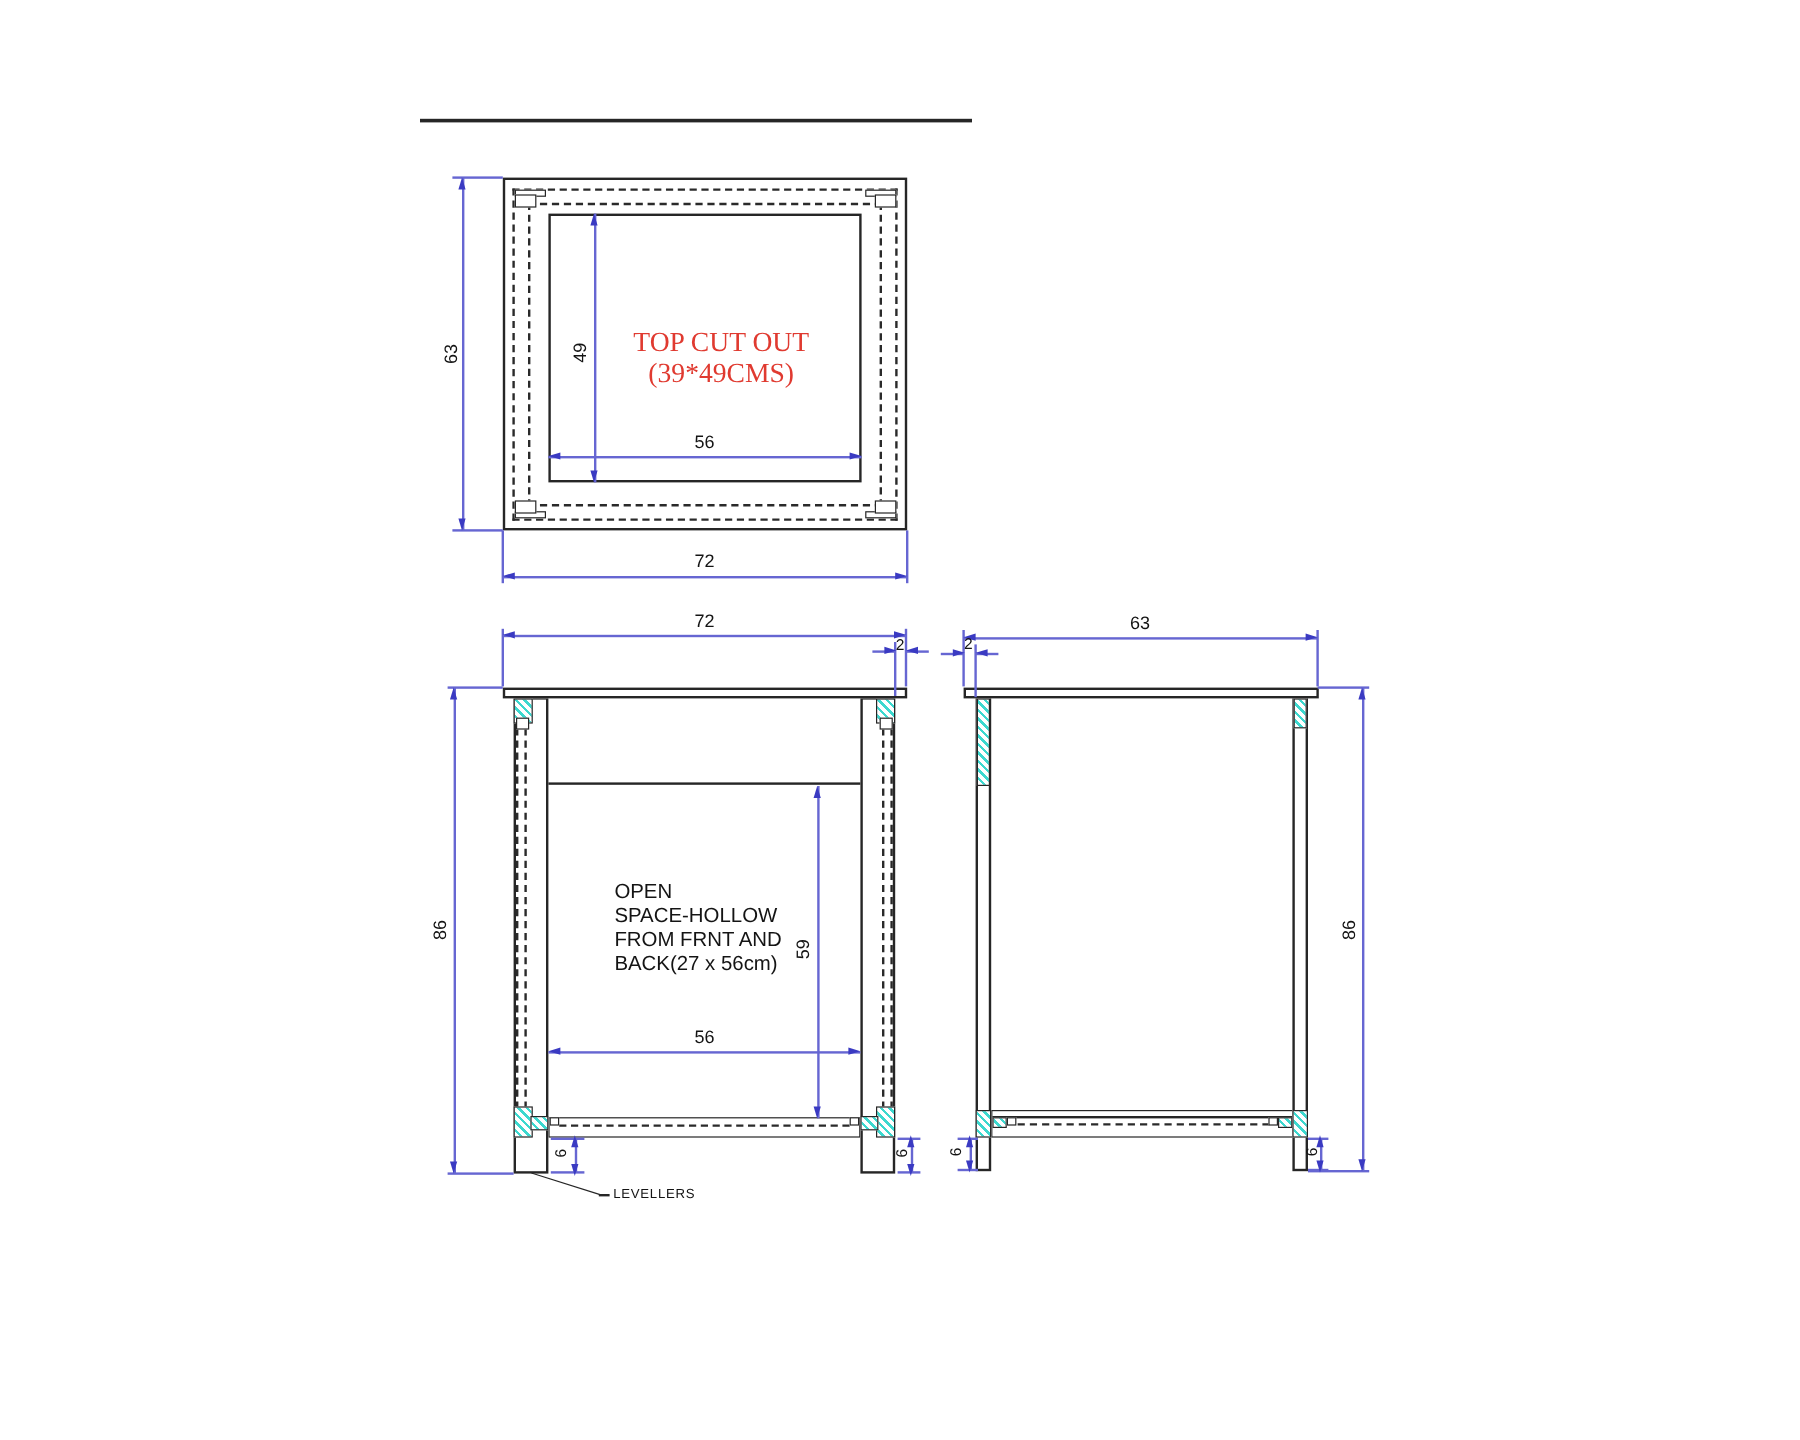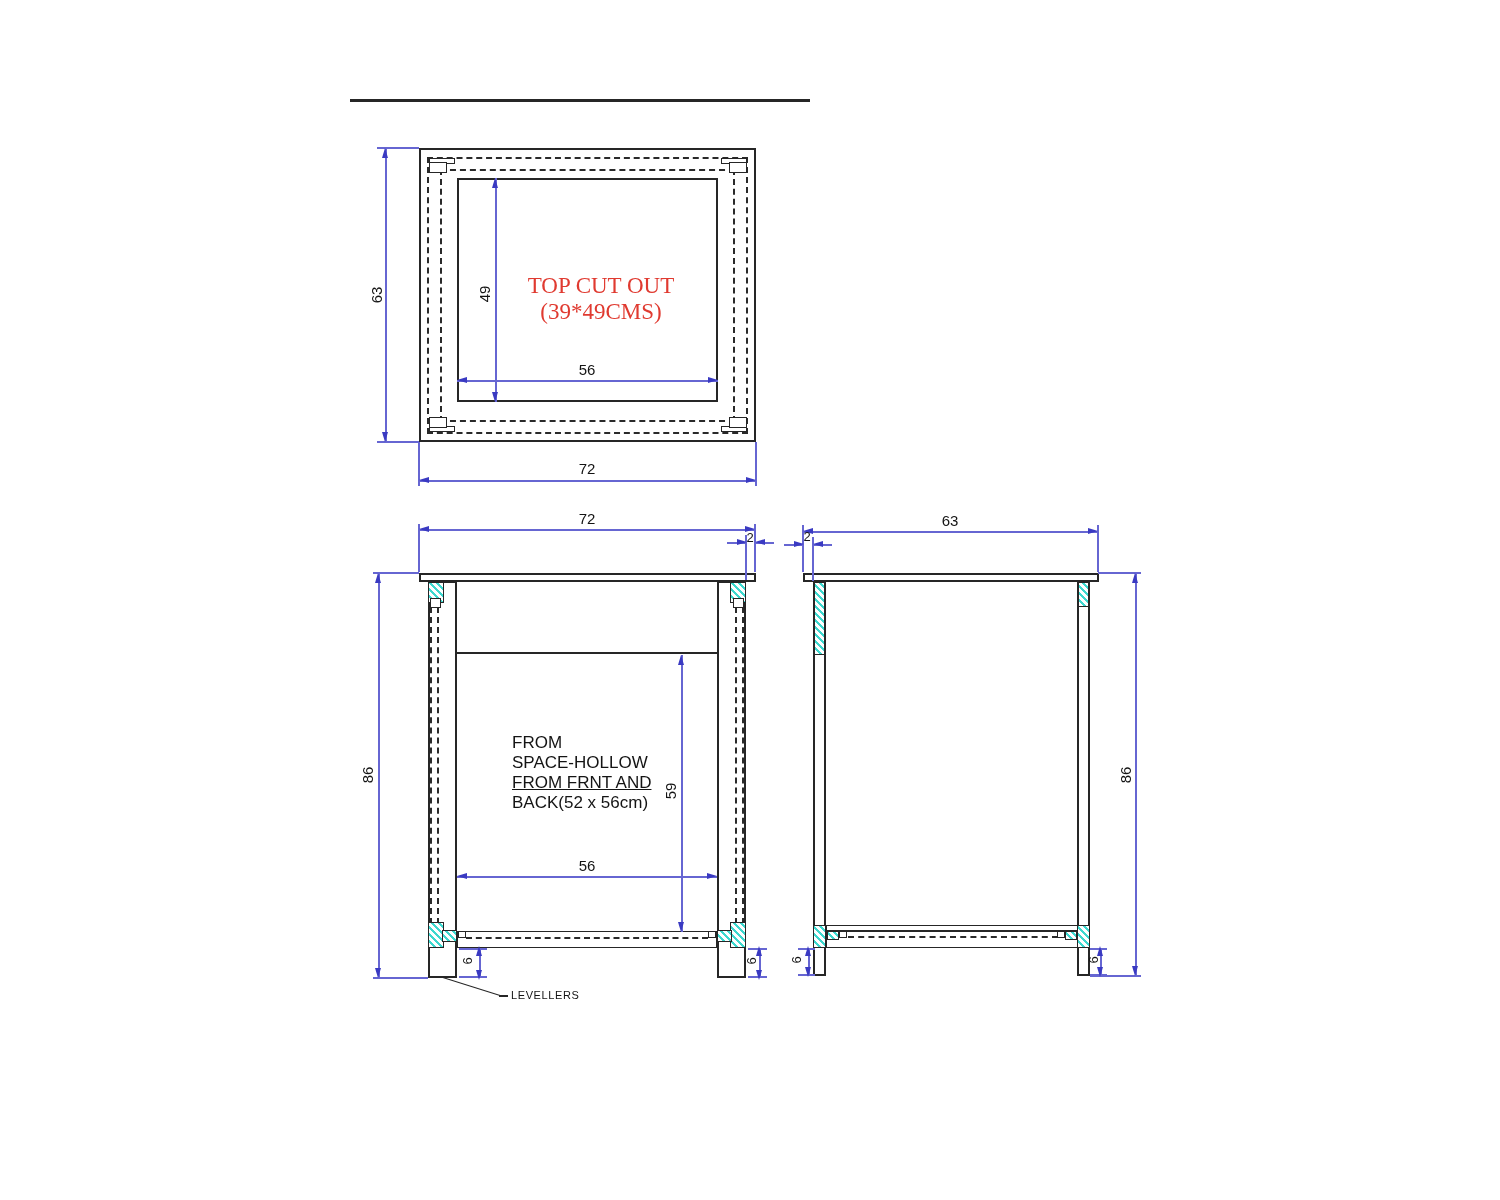--- a/index.html
+++ b/index.html
@@ -109,24 +109,24 @@
     <div class="a bx" style="left:457px;top:931px;width:260px;height:17px;border-width:1.5px;"></div>
     <div class="a dh" style="left:466px;top:937px;width:242px;"></div>
     <div class="a bx" style="left:458px;top:931px;width:8px;height:7px;border-width:1.5px;"></div>
     <div class="a bx" style="left:708px;top:931px;width:8px;height:7px;border-width:1.5px;"></div>
 
     <div class="a ht" style="left:428px;top:922px;width:16px;height:26px;"></div>
     <div class="a ht" style="left:442px;top:930px;width:15px;height:12px;"></div>
     <div class="a ht" style="left:730px;top:922px;width:16px;height:26px;"></div>
     <div class="a ht" style="left:717px;top:930px;width:15px;height:12px;"></div>
 
-    <div class="a note" style="left:512px;top:733px;">FROM</div>
+    <div class="a note" style="left:512px;top:733px;">OPEN</div>
     <div class="a note" style="left:512px;top:753px;">SPACE-HOLLOW</div>
-    <div class="a note" style="left:512px;top:773px;text-decoration:underline;">FROM FRNT AND</div>
-    <div class="a note" style="left:512px;top:793px;">BACK(52 x 56cm)</div>
+    <div class="a note" style="left:512px;top:773px;">FROM FRNT AND</div>
+    <div class="a note" style="left:512px;top:793px;">BACK(27 x 56cm)</div>
 
     <div class="a dim" style="left:418px;top:524px;width:1.5px;height:48px;"></div>
     <div class="a dim" style="left:754px;top:524px;width:1.5px;height:48px;"></div>
     <div class="a dim" style="left:419px;top:529px;width:336px;height:1.5px;"></div>
     <div class="a arr arrl" style="left:419px;top:526px;"></div>
     <div class="a arr arrr" style="left:745px;top:526px;"></div>
     <div class="a t ctr" style="left:587px;top:518px;">72</div>
 
     <div class="a dim" style="left:745px;top:535px;width:1.5px;height:45px;"></div>
     <div class="a dim" style="left:727px;top:542px;width:19px;height:1.5px;"></div>

